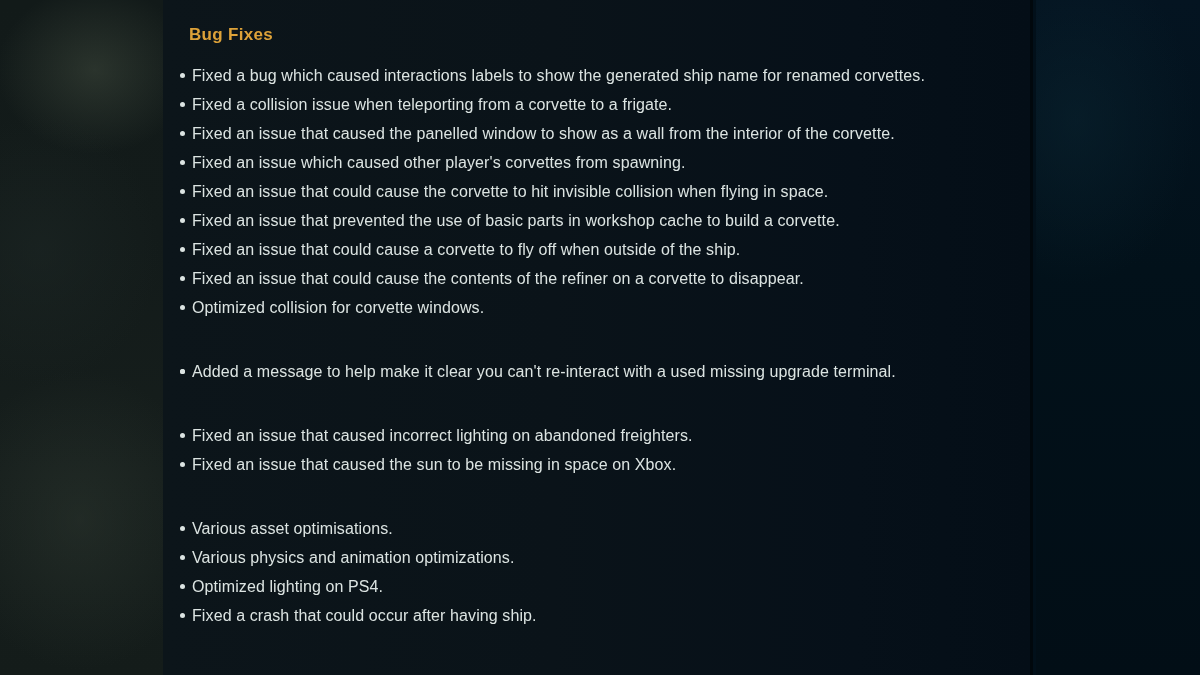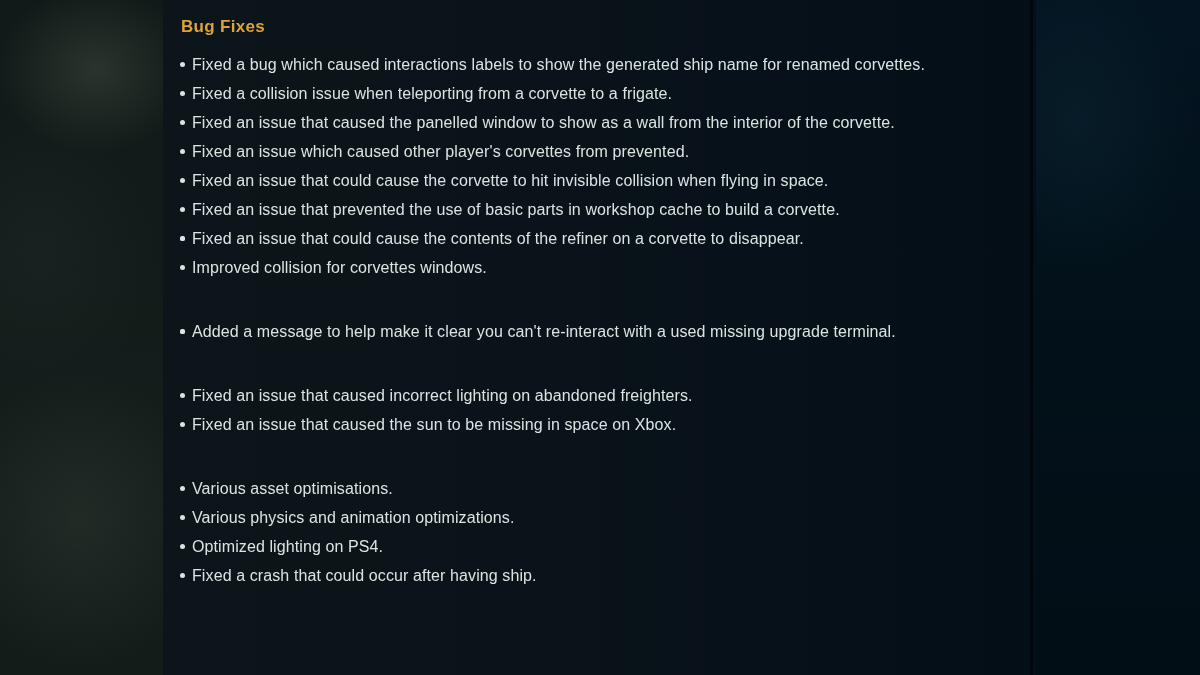--- a/index.html
+++ b/index.html
@@ -41,21 +41,21 @@
   .panel {
     position: absolute;
     left: 163px; top: 0;
     width: 870px; height: 675px;
     box-sizing: border-box;
     padding: 9px 0 0 10px;
     background: linear-gradient(90deg, #0c151a 0%, #0a1319 45%, #061019 80%, #040e17 100%);
     border-right: 3px solid #01080d;
   }
   .panel h2 {
-    margin: 8px;
+    margin: 16px;
     font-size: 17px;
     line-height: 20px;
     font-weight: 600;
     letter-spacing: 0.3px;
     color: var(--heading-color, #dda239);
   }
   .groups ul {
     list-style: none;
     margin: 8px 0 35px 0;
     padding: 0;
@@ -86,26 +86,26 @@
 <div class="stage">
   <div class="bg-left"></div>
   <div class="bg-right"></div>
   <div class="panel">
     <h2>Bug Fixes</h2>
     <div class="groups">
         <ul>
           <li><span class="dot"></span><span>Fixed a bug which caused interactions labels to show the generated ship name for renamed corvettes.</span></li>
           <li><span class="dot"></span><span>Fixed a collision issue when teleporting from a corvette to a frigate.</span></li>
           <li><span class="dot"></span><span>Fixed an issue that caused the panelled window to show as a wall from the interior of the corvette.</span></li>
-          <li><span class="dot"></span><span>Fixed an issue which caused other player's corvettes from prevented.</span></li>
+          <li><span class="dot"></span><span>Fixed an issue which caused other player's corvettes from spawning.</span></li>
           <li><span class="dot"></span><span>Fixed an issue that could cause the corvette to hit invisible collision when flying in space.</span></li>
           <li><span class="dot"></span><span>Fixed an issue that prevented the use of basic parts in workshop cache to build a corvette.</span></li>
-          <li><span class="dot"></span></li>
+          <li><span class="dot"></span><span>Fixed an issue that could cause a corvette to fly off when outside of the ship.</span></li>
           <li><span class="dot"></span><span>Fixed an issue that could cause the contents of the refiner on a corvette to disappear.</span></li>
-          <li><span class="dot"></span><span>Improved collision for corvettes windows.</span></li>
+          <li><span class="dot"></span><span>Optimized collision for corvette windows.</span></li>
         </ul>
         <ul>
           <li><span class="dot"></span></li>
           <li><span class="dot"></span><span>Added a message to help make it clear you can't re-interact with a used missing upgrade terminal.</span></li>
         </ul>
         <ul>
           <li><span class="dot"></span><span>Fixed an issue that caused incorrect lighting on abandoned freighters.</span></li>
           <li><span class="dot"></span><span>Fixed an issue that caused the sun to be missing in space on Xbox.</span></li>
         </ul>
         <ul>

